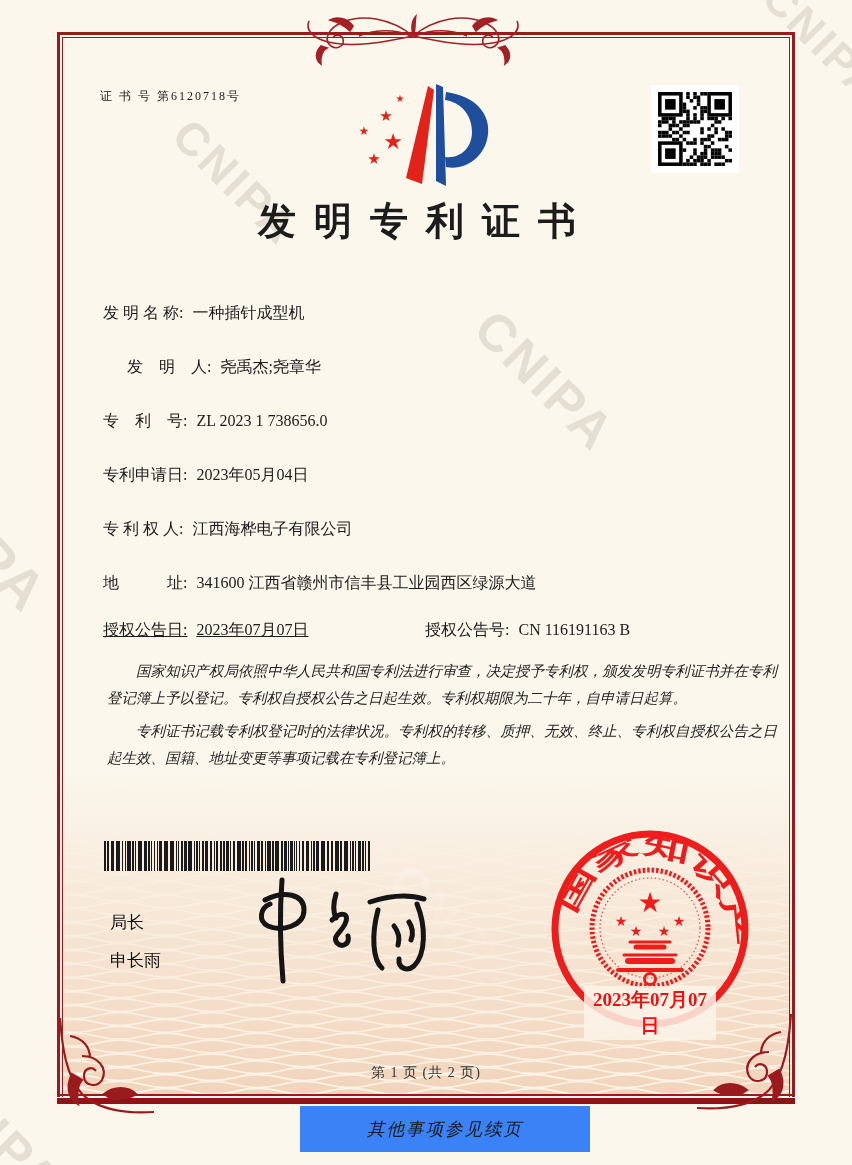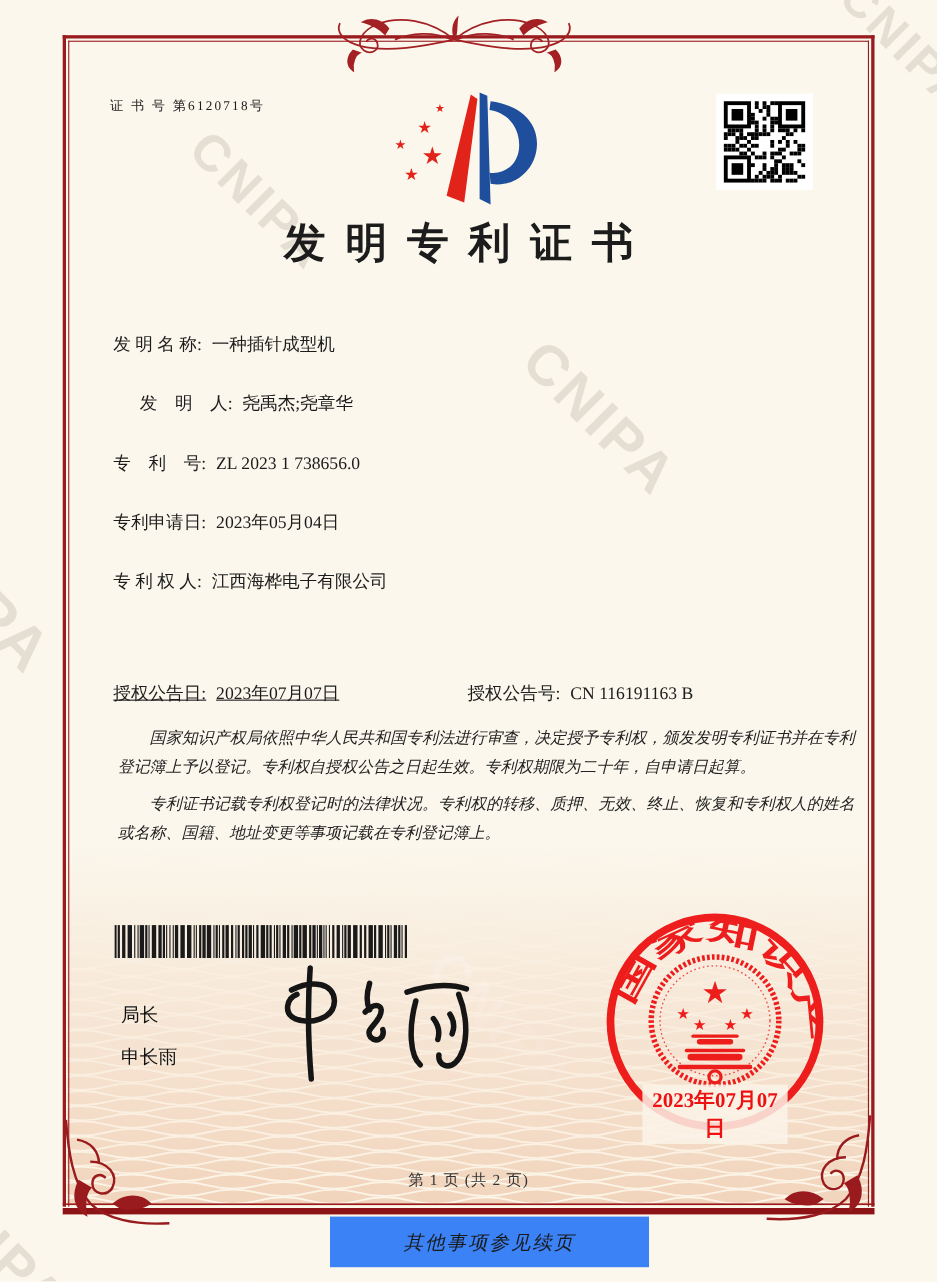--- a/index.html
+++ b/index.html
@@ -318,30 +318,33 @@
   </div>
   <div class="row" style="top:411px;">
     <span class="lbl">专　利　号:</span><span>ZL 2023 1 738656.0</span>
   </div>
   <div class="row" style="top:465px;">
     <span class="lbl">专利申请日:</span><span>2023年05月04日</span>
   </div>
   <div class="row" style="top:519px;">
     <span class="lbl">专 利 权 人:</span><span>江西海桦电子有限公司</span>
   </div>
+  <div class="row" style="top:573px;">
+    <span class="lbl">地　　　址:</span><span>341600 江西省赣州市信丰县工业园西区绿源大道</span>
+  </div>
   <div class="row" style="top:620px;text-decoration:underline;">
     <span class="lbl">授权公告日:</span><span>2023年07月07日</span>
     <span class="pair2">
       <span class="lbl">授权公告号:</span><span>CN 116191163 B</span>
     </span>
   </div>
 
   <div class="paras">
     <p>国家知识产权局依照中华人民共和国专利法进行审查，决定授予专利权，颁发发明专利证书并在专利登记簿上予以登记。专利权自授权公告之日起生效。专利权期限为二十年，自申请日起算。</p>
-    <p>专利证书记载专利权登记时的法律状况。专利权的转移、质押、无效、终止、恢复和专利权人的姓名或名称、国籍、地址变更等事项记载在专利登记簿上。</p>
+    <p>专利证书记载专利权登记时的法律状况。专利权的转移、质押、无效、终止、专利权自授权公告之日起生效、国籍、地址变更等事项记载在专利登记簿上。</p>
   </div>
 
   <svg id="barcode" class="abs" style="left:104px;top:841px;" width="272" height="30" viewBox="0 0 272 30">
       <rect x="0" y="0" width="2" height="30" fill="#1a1a1a"></rect>
       <rect x="3" y="0" width="2" height="30" fill="#1a1a1a"></rect>
       <rect x="7" y="0" width="3" height="30" fill="#1a1a1a"></rect>
       <rect x="12" y="0" width="4" height="30" fill="#1a1a1a"></rect>
       <rect x="18" y="0" width="1" height="30" fill="#1a1a1a"></rect>
       <rect x="21" y="0" width="1" height="30" fill="#1a1a1a"></rect>
       <rect x="23" y="0" width="4" height="30" fill="#1a1a1a"></rect>

